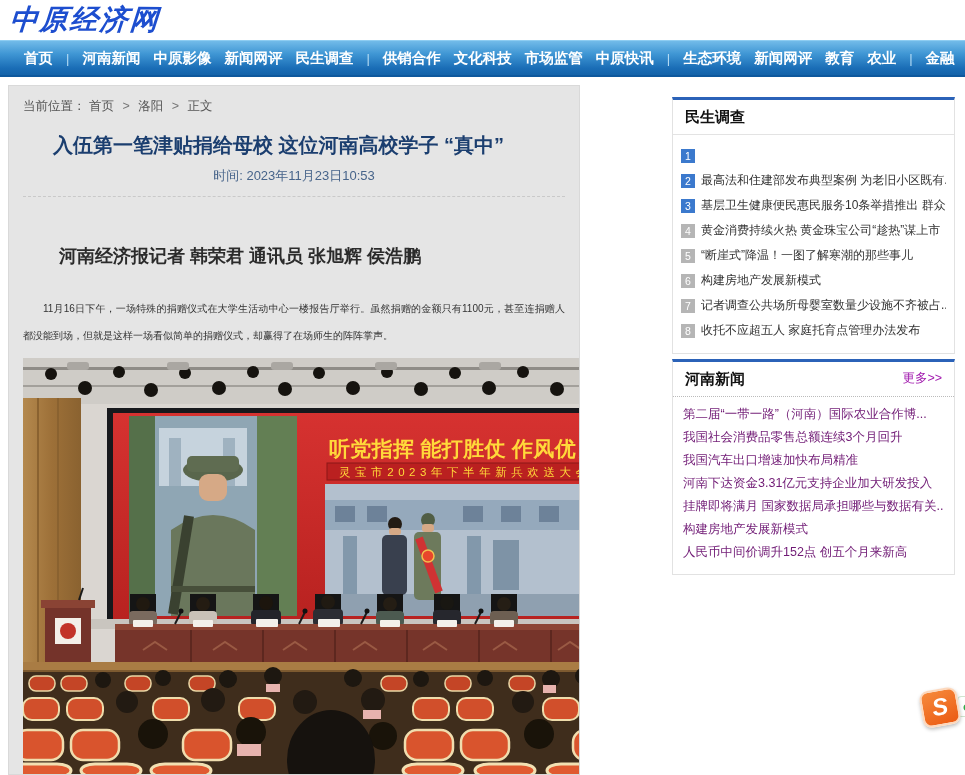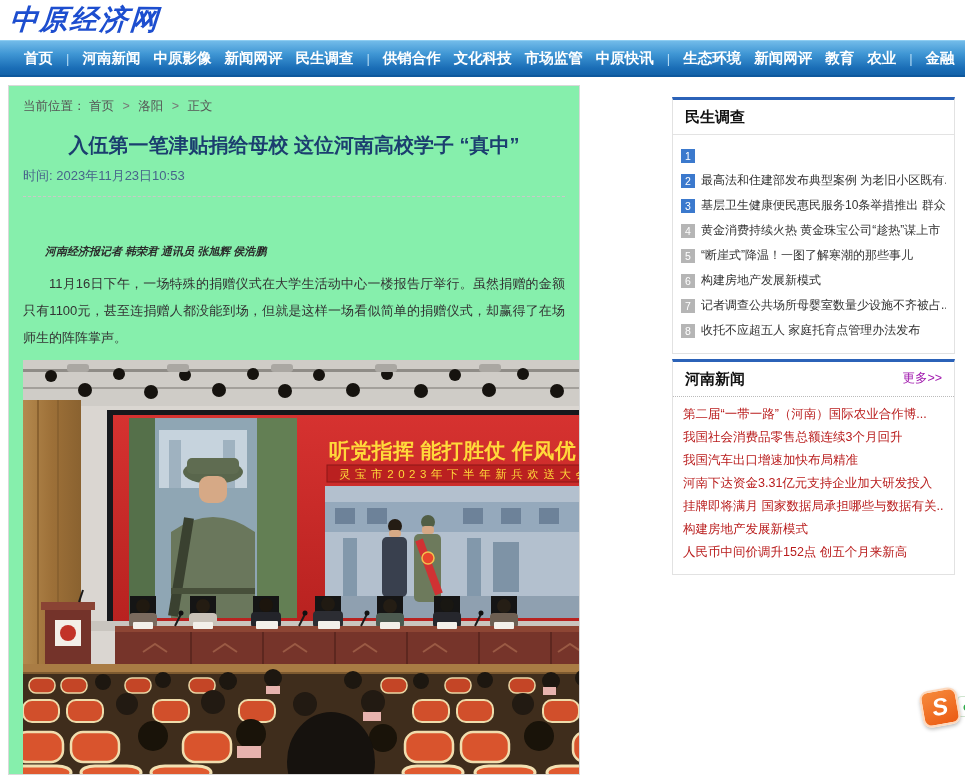--- a/index.html
+++ b/index.html
@@ -20,34 +20,34 @@
     position:absolute;top:40px;left:0;width:965px;height:37px;box-sizing:border-box;
     background:linear-gradient(180deg,#72bbe9 0%,#3f96d4 38%,#1a6db6 80%,#1463a9 100%);
     border-top:1px solid #8ecdf2;border-bottom:2px solid #0e589d;
     display:flex;align-items:center;padding-left:24px;white-space:nowrap;
   }
   .nav-item{color:#fff;font-weight:bold;font-size:14.5px;margin-right:13px;cursor:pointer;}
   .nav-sep{color:#b5ddf5;font-size:13px;margin-right:13px;}
   
   .main{
     position:absolute;left:8px;top:85px;width:572px;height:690px;box-sizing:border-box;
-    border:1px solid #d9d9d9;background:#86efac;padding:0 14px;overflow:hidden;
+    border:1px solid #d9d9d9;background:#e5e5e5;padding:0 14px;overflow:hidden;
   }
   .breadcrumb{padding-top:12px;font-size:12.5px;color:#555;}
   .breadcrumb .bc-link{cursor:pointer;color:#555;}
   .bc-sep{margin:0 5px;color:#777;}
   .article-title{
-    margin:17px 30px 0;text-align:center;font-size:20px;font-weight:bold;
+    margin:17px 30px 0;font-size:20px;font-weight:bold;
     color:#1b3e6f;line-height:26px;
   }
-  .article-time{margin-top:9px;font-size:13px;color:#47648a;}
+  .article-time{margin-top:9px;text-align:center;font-size:13px;color:#47648a;}
   .dotted-divider{margin-top:11px;border-bottom:1px dashed #c9c9c9;height:0;}
-  .article-byline{margin-top:47px;font-size:11px;font-weight:bold;color:#2b2b2b;text-indent:2em;font-style:italic;}
+  .article-byline{margin-top:47px;font-size:18px;font-weight:bold;color:#2b2b2b;text-indent:2em;}
   .article-para{
-    margin-top:11px;font-size:13px;line-height:27px;color:#333;
+    margin-top:27px;font-size:10px;line-height:27px;color:#333;
     text-indent:2em;text-align:justify;
   }
   .photo-wrap{margin-top:9px;width:622px;height:419px;overflow:hidden;background:#d8d4cf;}
   
   .sidebar{position:absolute;left:672px;top:97px;width:283px;}
   .sbox{
     box-sizing:border-box;border:1px solid #e2e2e2;border-top:3px solid #2b62b8;
     background:#fff;width:283px;
   }
   .sbox2{margin-top:5px;}
@@ -62,21 +62,21 @@
   }
   .badge{
     flex:0 0 14px;width:14px;height:14px;line-height:14px;text-align:center;
     color:#fff;font-size:10.5px;margin-right:6px;background:#b5b5b5;
   }
   .survey-item:nth-child(1) .badge,
   .survey-item:nth-child(2) .badge,
   .survey-item:nth-child(3) .badge{background:#3b79cd;}
   .news-list{padding:6px 10px 10px;}
   .news-item{
-    height:23px;line-height:23px;font-size:12.5px;color:#b91c1c;
+    height:23px;line-height:23px;font-size:12.5px;color:#701a75;
     white-space:nowrap;overflow:hidden;cursor:pointer;
   }
   
   .sogou-tile{
     position:absolute;left:921px;top:689px;width:34px;height:33px;z-index:6;
     background:linear-gradient(160deg,#f68a3c,#eb5a12);border:2px solid #fcd8bd;
     border-radius:9px;transform:rotate(-10deg);box-shadow:0 2px 4px rgba(0,0,0,.25);
     color:#fff;font-weight:bold;font-style:italic;font-size:24px;
     text-align:center;line-height:31px;cursor:pointer;
   }

